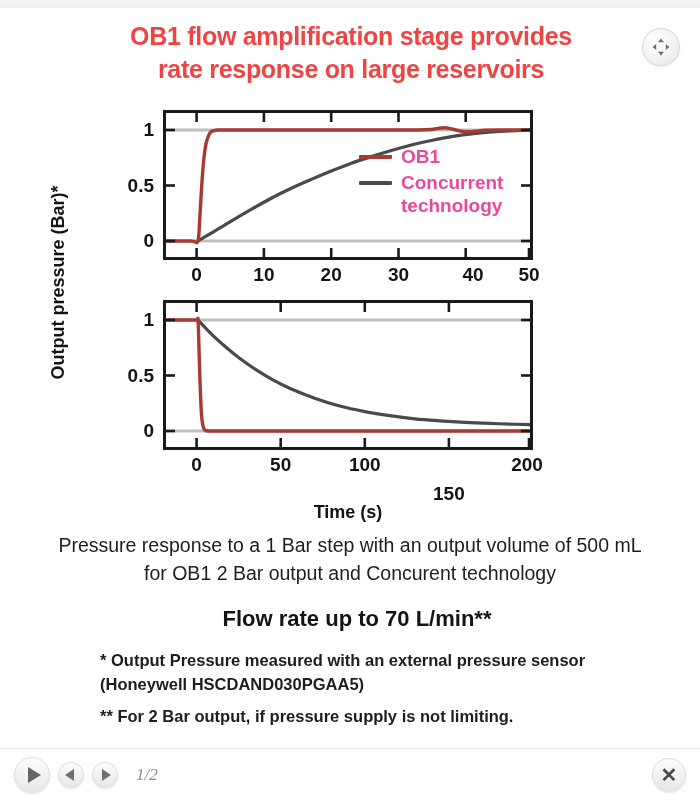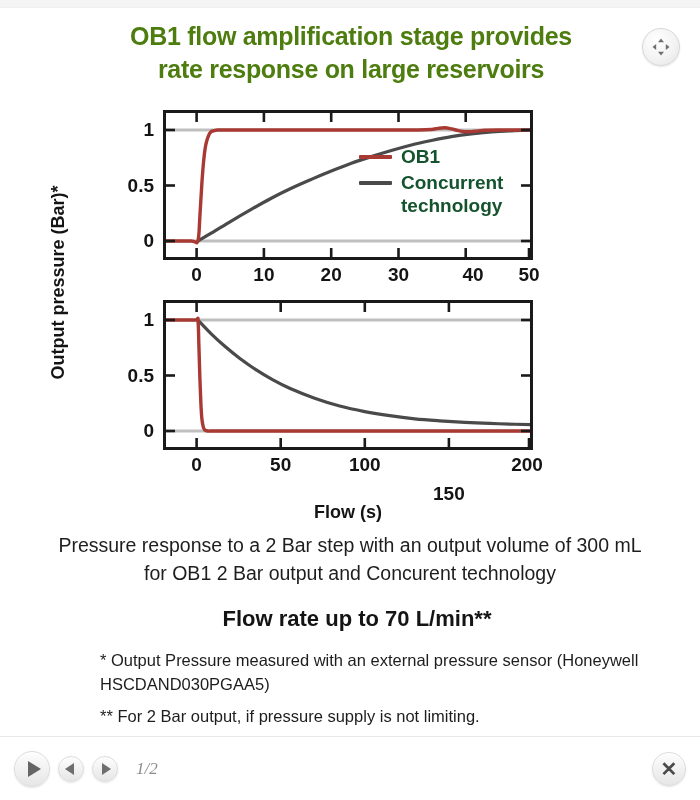--- a/index.html
+++ b/index.html
@@ -45,21 +45,21 @@
   .expand-btn svg { display: block; }
   
   .slide-title {
     position: absolute;
     top: 12px; left: 60px; right: 58px;
     text-align: center;
     font-weight: bold;
     font-size: 25px;
     line-height: 1.30;
     letter-spacing: -0.3px;
-    color: #4d7c0f;
+    color: #ef4444;
   }
   
   .figure {
     position: absolute;
     top: 96px; left: 0; width: 700px; height: 425px;
   }
   .ylabel {
     position: absolute;
     left: -92px; top: 168px;
     width: 300px;
@@ -104,21 +104,21 @@
     font-weight: bold;
     font-size: 19px;
     color: #141414;
     white-space: nowrap;
   }
   .legend {
     position: absolute;
     left: 196px; top: 36px;
     font-weight: bold;
     font-size: 19px;
-    color: #14532d;
+    color: #ec4899;
     line-height: 1.18;
   }
   .legend-row { display: flex; align-items: flex-start; gap: 9px; margin-bottom: 4px; }
   .legend-swatch { width: 33px; height: 4px; margin-top: 9px; flex: none; border-radius: 1px; }
   
   .caption {
     position: absolute;
     top: 524px; left: 10px; right: 10px;
     text-align: center;
     font-size: 19.5px;
@@ -130,30 +130,30 @@
     top: 598px; left: 0; right: 0;
     text-align: center;
     font-weight: bold;
     font-size: 22px;
     color: #141414;
     margin-left: 14px;
   }
   .footnotes {
     position: absolute;
     top: 640px; left: 100px; right: 60px;
-    font-weight: normal;
+    font-weight: bold;
     font-size: 16.5px;
     line-height: 1.47;
     color: #1d1d1d;
   }
   .footnotes p + p { margin-top: 7px; }
   
   .toolbar {
     flex: none;
-    height: 64px;
+    height: 52px;
     border-top: 1px solid #e9e9e9;
     background: #ffffff;
     display: flex;
     align-items: center;
     padding: 0 14px;
     position: relative;
   }
   .rbtn {
     border-radius: 50%;
     background: linear-gradient(180deg, #fdfdfd 0%, #f2f2f2 48%, #e6e6e6 100%);
@@ -302,25 +302,25 @@
         <span class="ytick" style="top:75.5px;">0.5</span>
         <span class="ytick" style="top:131px;">0</span>
 
         <span class="xtick" style="left:33.6px;">0</span>
         <span class="xtick" style="left:117.7px;">50</span>
         <span class="xtick" style="left:201.8px;">100</span>
         <span class="xtick" style="left:285.9px;margin-top:33px;">150</span>
         <span class="xtick" style="left:364px;">200</span>
       </div>
 
-      <div class="xlabel">Flow (s)</div>
+      <div class="xlabel">Time (s)</div>
     </div>
 
     <div class="caption">
-      <div>Pressure response to a 2 Bar step with an output volume of 300 mL</div>
+      <div>Pressure response to a 1 Bar step with an output volume of 500 mL</div>
       <div>for OB1 2 Bar output and Concurent technology</div>
     </div>
 
     <div class="flowrate">Flow rate up to 70 L/min**</div>
 
     <div class="footnotes">
       <p>* Output Pressure measured with an external pressure sensor (Honeywell HSCDAND030PGAA5)</p>
       <p>** For 2 Bar output, if pressure supply is not limiting.</p>
     </div>
   </div>

